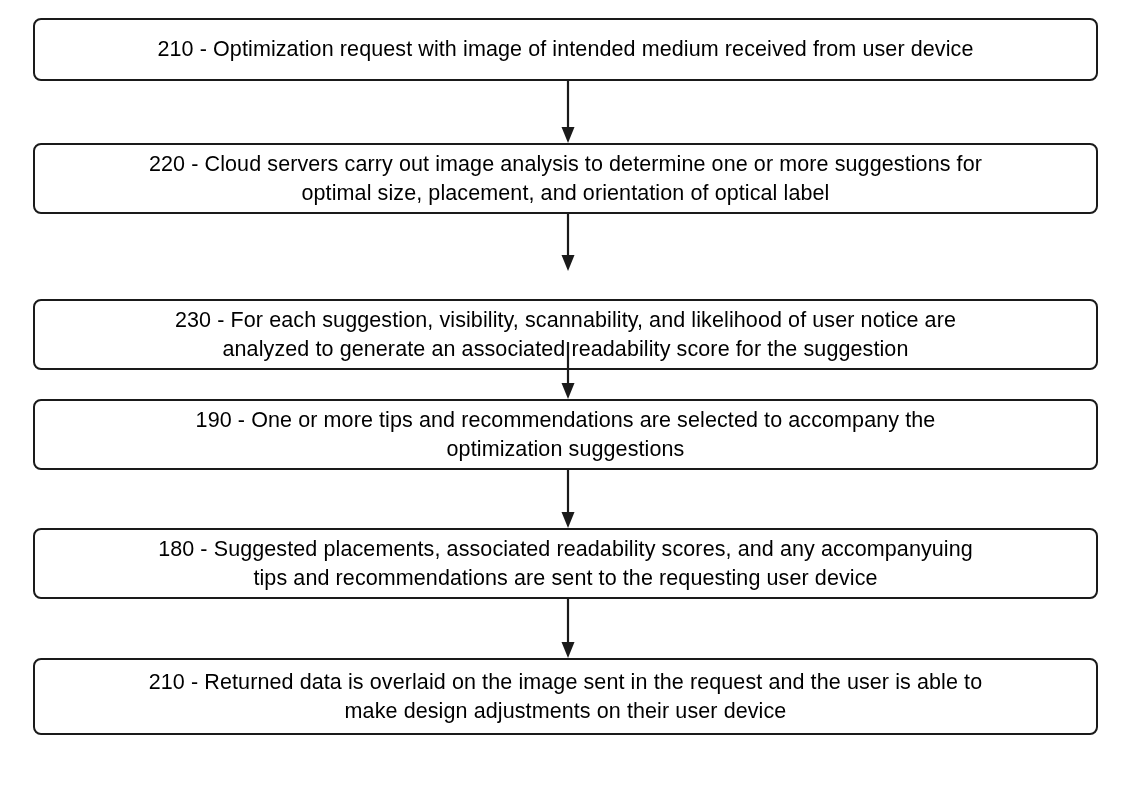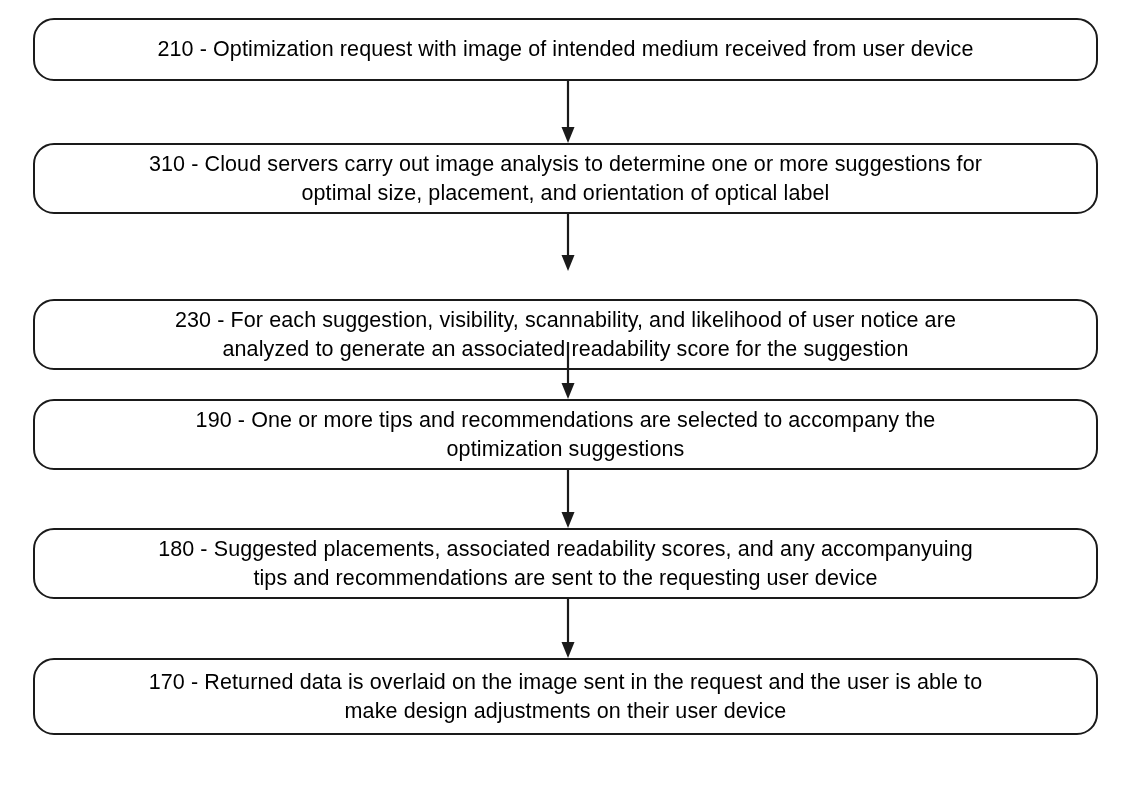--- a/index.html
+++ b/index.html
@@ -23,21 +23,21 @@
     width: 1134px;
     height: 801px;
   }
 
   .node {
     position: absolute;
     left: 33px;
     width: 1065px;
     box-sizing: border-box;
     border: 2px solid #1a1a1a;
-    border-radius: 21px;
+    border-radius: 8px;
     background: #ffffff;
     display: flex;
     align-items: center;
     justify-content: center;
   }
 
   .node-label {
     display: block;
     width: 94%;
     text-align: center;
@@ -93,21 +93,21 @@
   </div>
 
   <div class="connector conn-1">
     <svg width="20" height="62" viewBox="0 0 20 62" xmlns="http://www.w3.org/2000/svg" aria-hidden="true">
       <line x1="10" y1="0" x2="10" y2="50" stroke="#1a1a1a" stroke-width="2.2"></line>
       <polygon points="10,62 3.5,46 16.5,46" fill="#1a1a1a"></polygon>
     </svg>
   </div>
 
   <div class="node node-2">
-    <span class="node-label">310 - Cloud servers carry out image analysis to determine one or more suggestions for
+    <span class="node-label">220 - Cloud servers carry out image analysis to determine one or more suggestions for
 optimal size, placement, and orientation of optical label</span>
   </div>
 
   <div class="connector conn-2">
     <svg width="20" height="57" viewBox="0 0 20 57" xmlns="http://www.w3.org/2000/svg" aria-hidden="true">
       <line x1="10" y1="0" x2="10" y2="45" stroke="#1a1a1a" stroke-width="2.2"></line>
       <polygon points="10,57 3.5,41 16.5,41" fill="#1a1a1a"></polygon>
     </svg>
   </div>
 
@@ -141,19 +141,19 @@
   </div>
 
   <div class="connector conn-5">
     <svg width="20" height="59" viewBox="0 0 20 59" xmlns="http://www.w3.org/2000/svg" aria-hidden="true">
       <line x1="10" y1="0" x2="10" y2="47" stroke="#1a1a1a" stroke-width="2.2"></line>
       <polygon points="10,59 3.5,43 16.5,43" fill="#1a1a1a"></polygon>
     </svg>
   </div>
 
   <div class="node node-6">
-    <span class="node-label">170 - Returned data is overlaid on the image sent in the request and the user is able to
+    <span class="node-label">210 - Returned data is overlaid on the image sent in the request and the user is able to
 make design adjustments on their user device</span>
   </div>
 
   <div class="figure-caption">FIG. 2</div>
 
 </div>
 
 </body></html>

